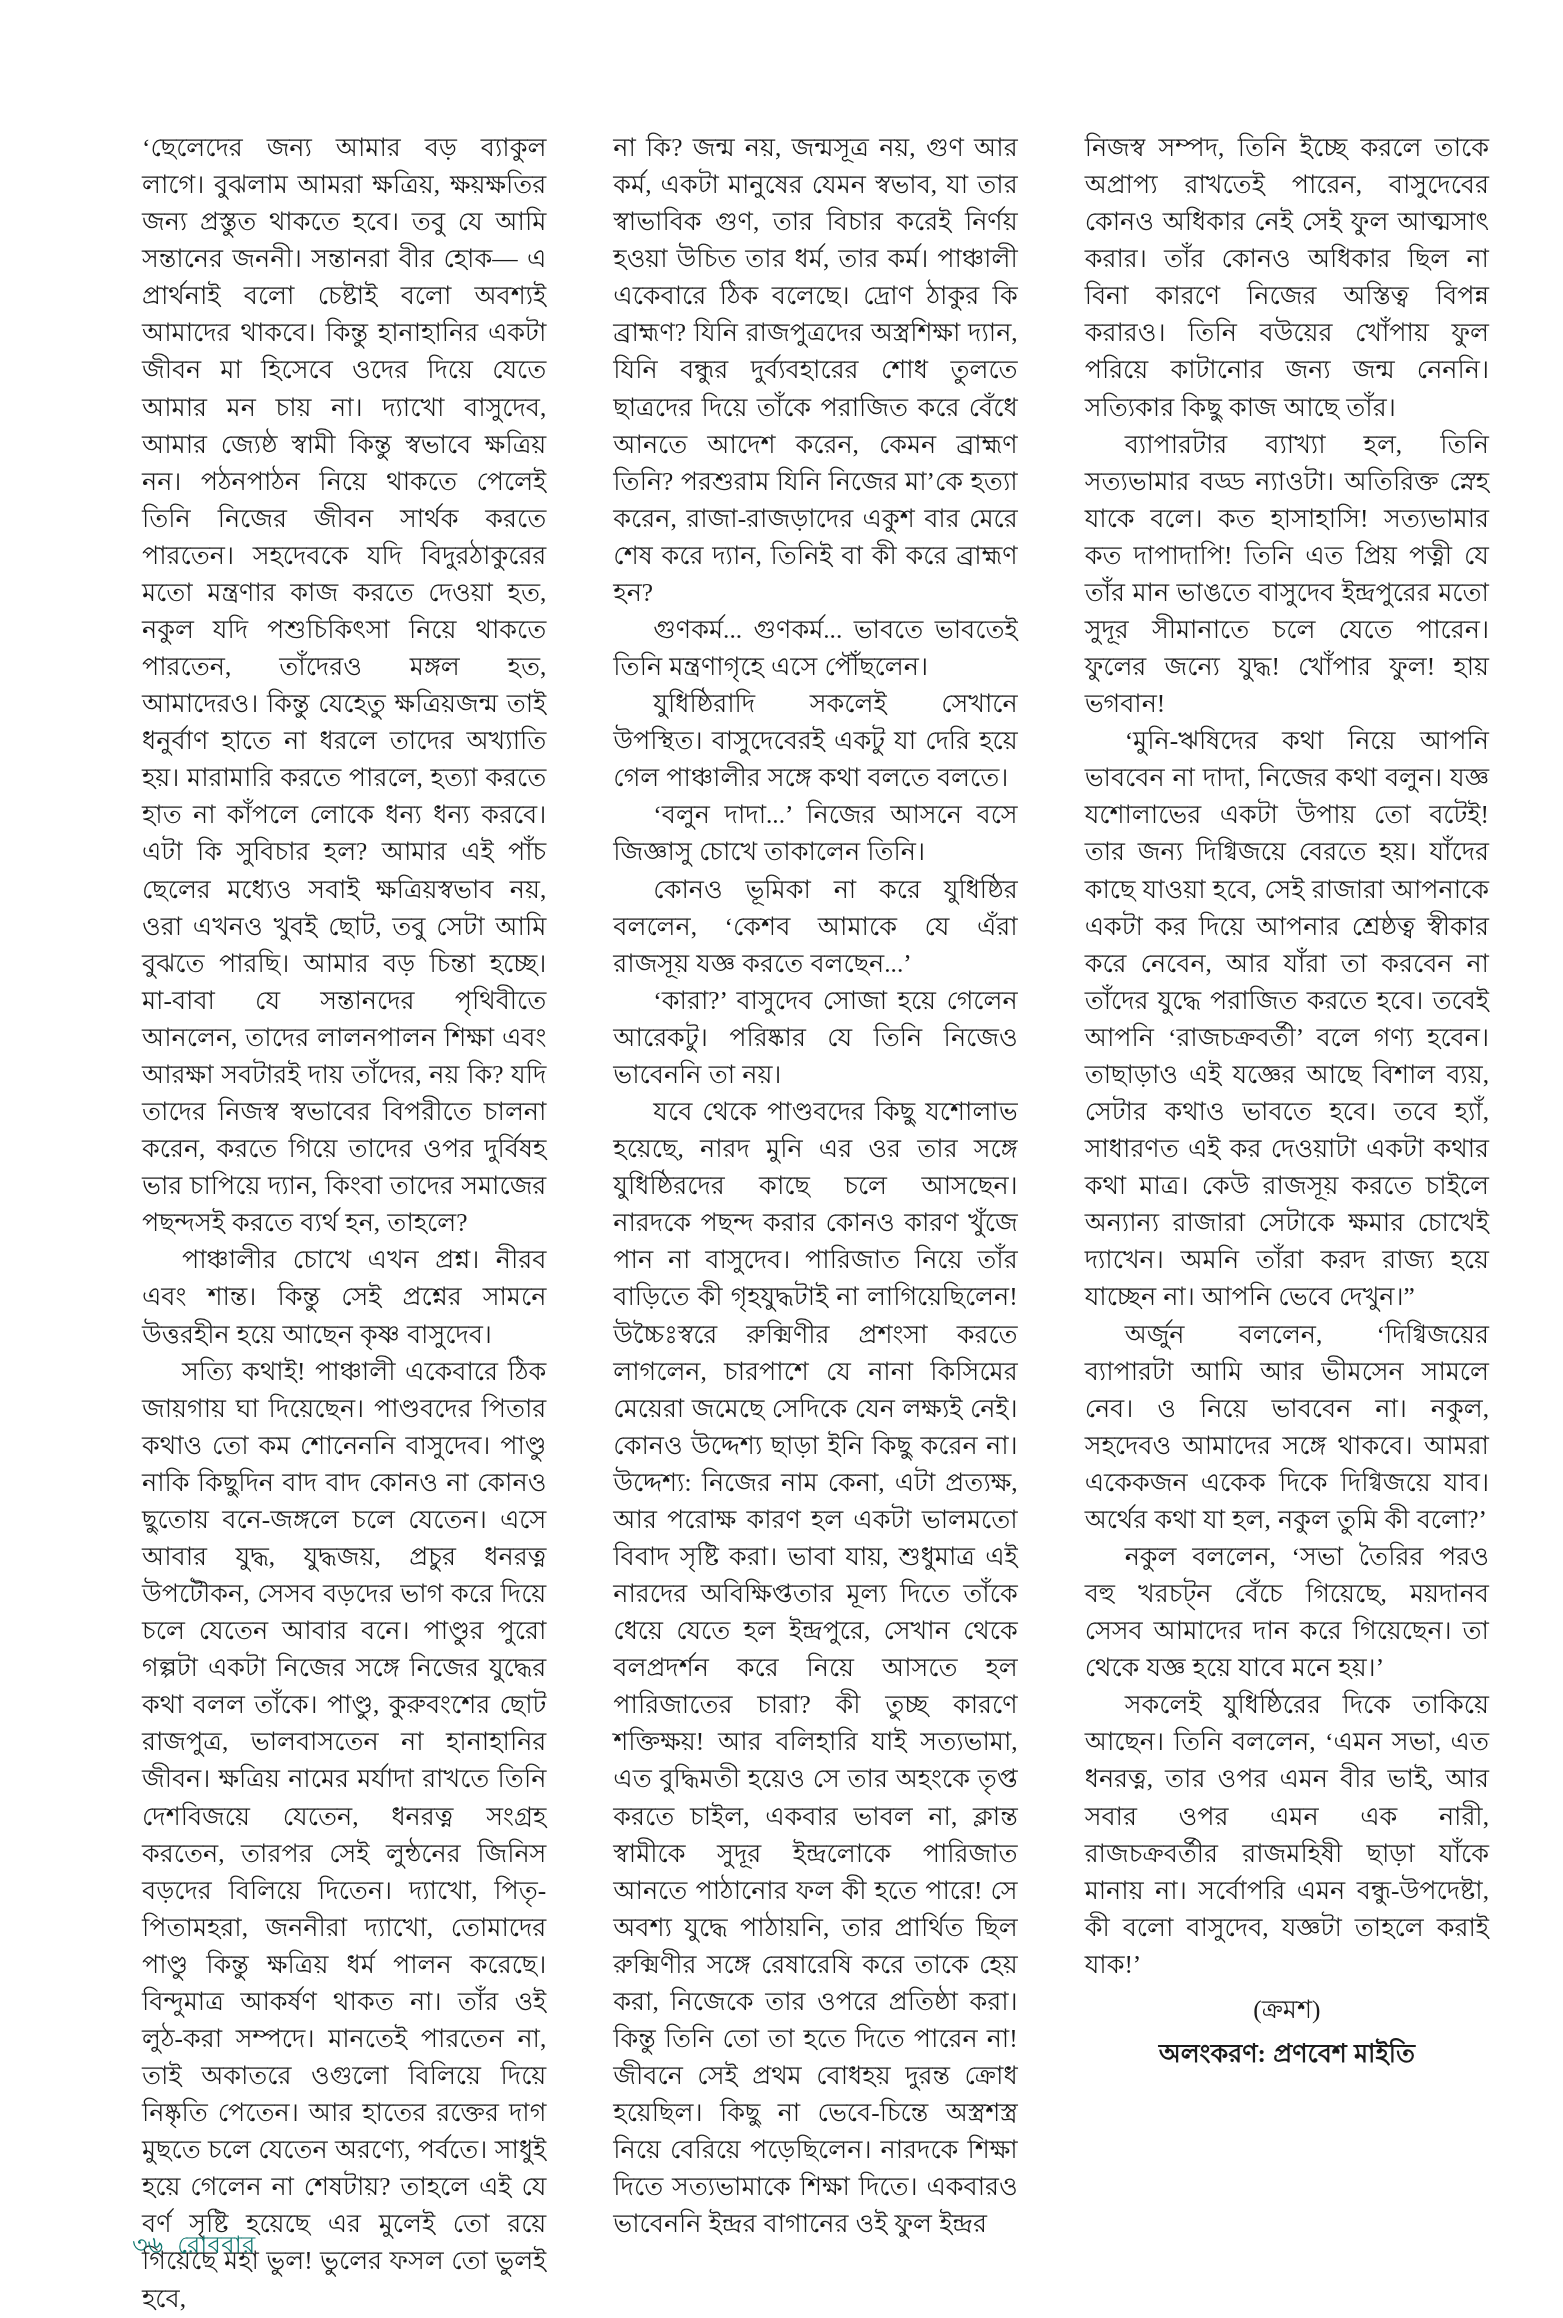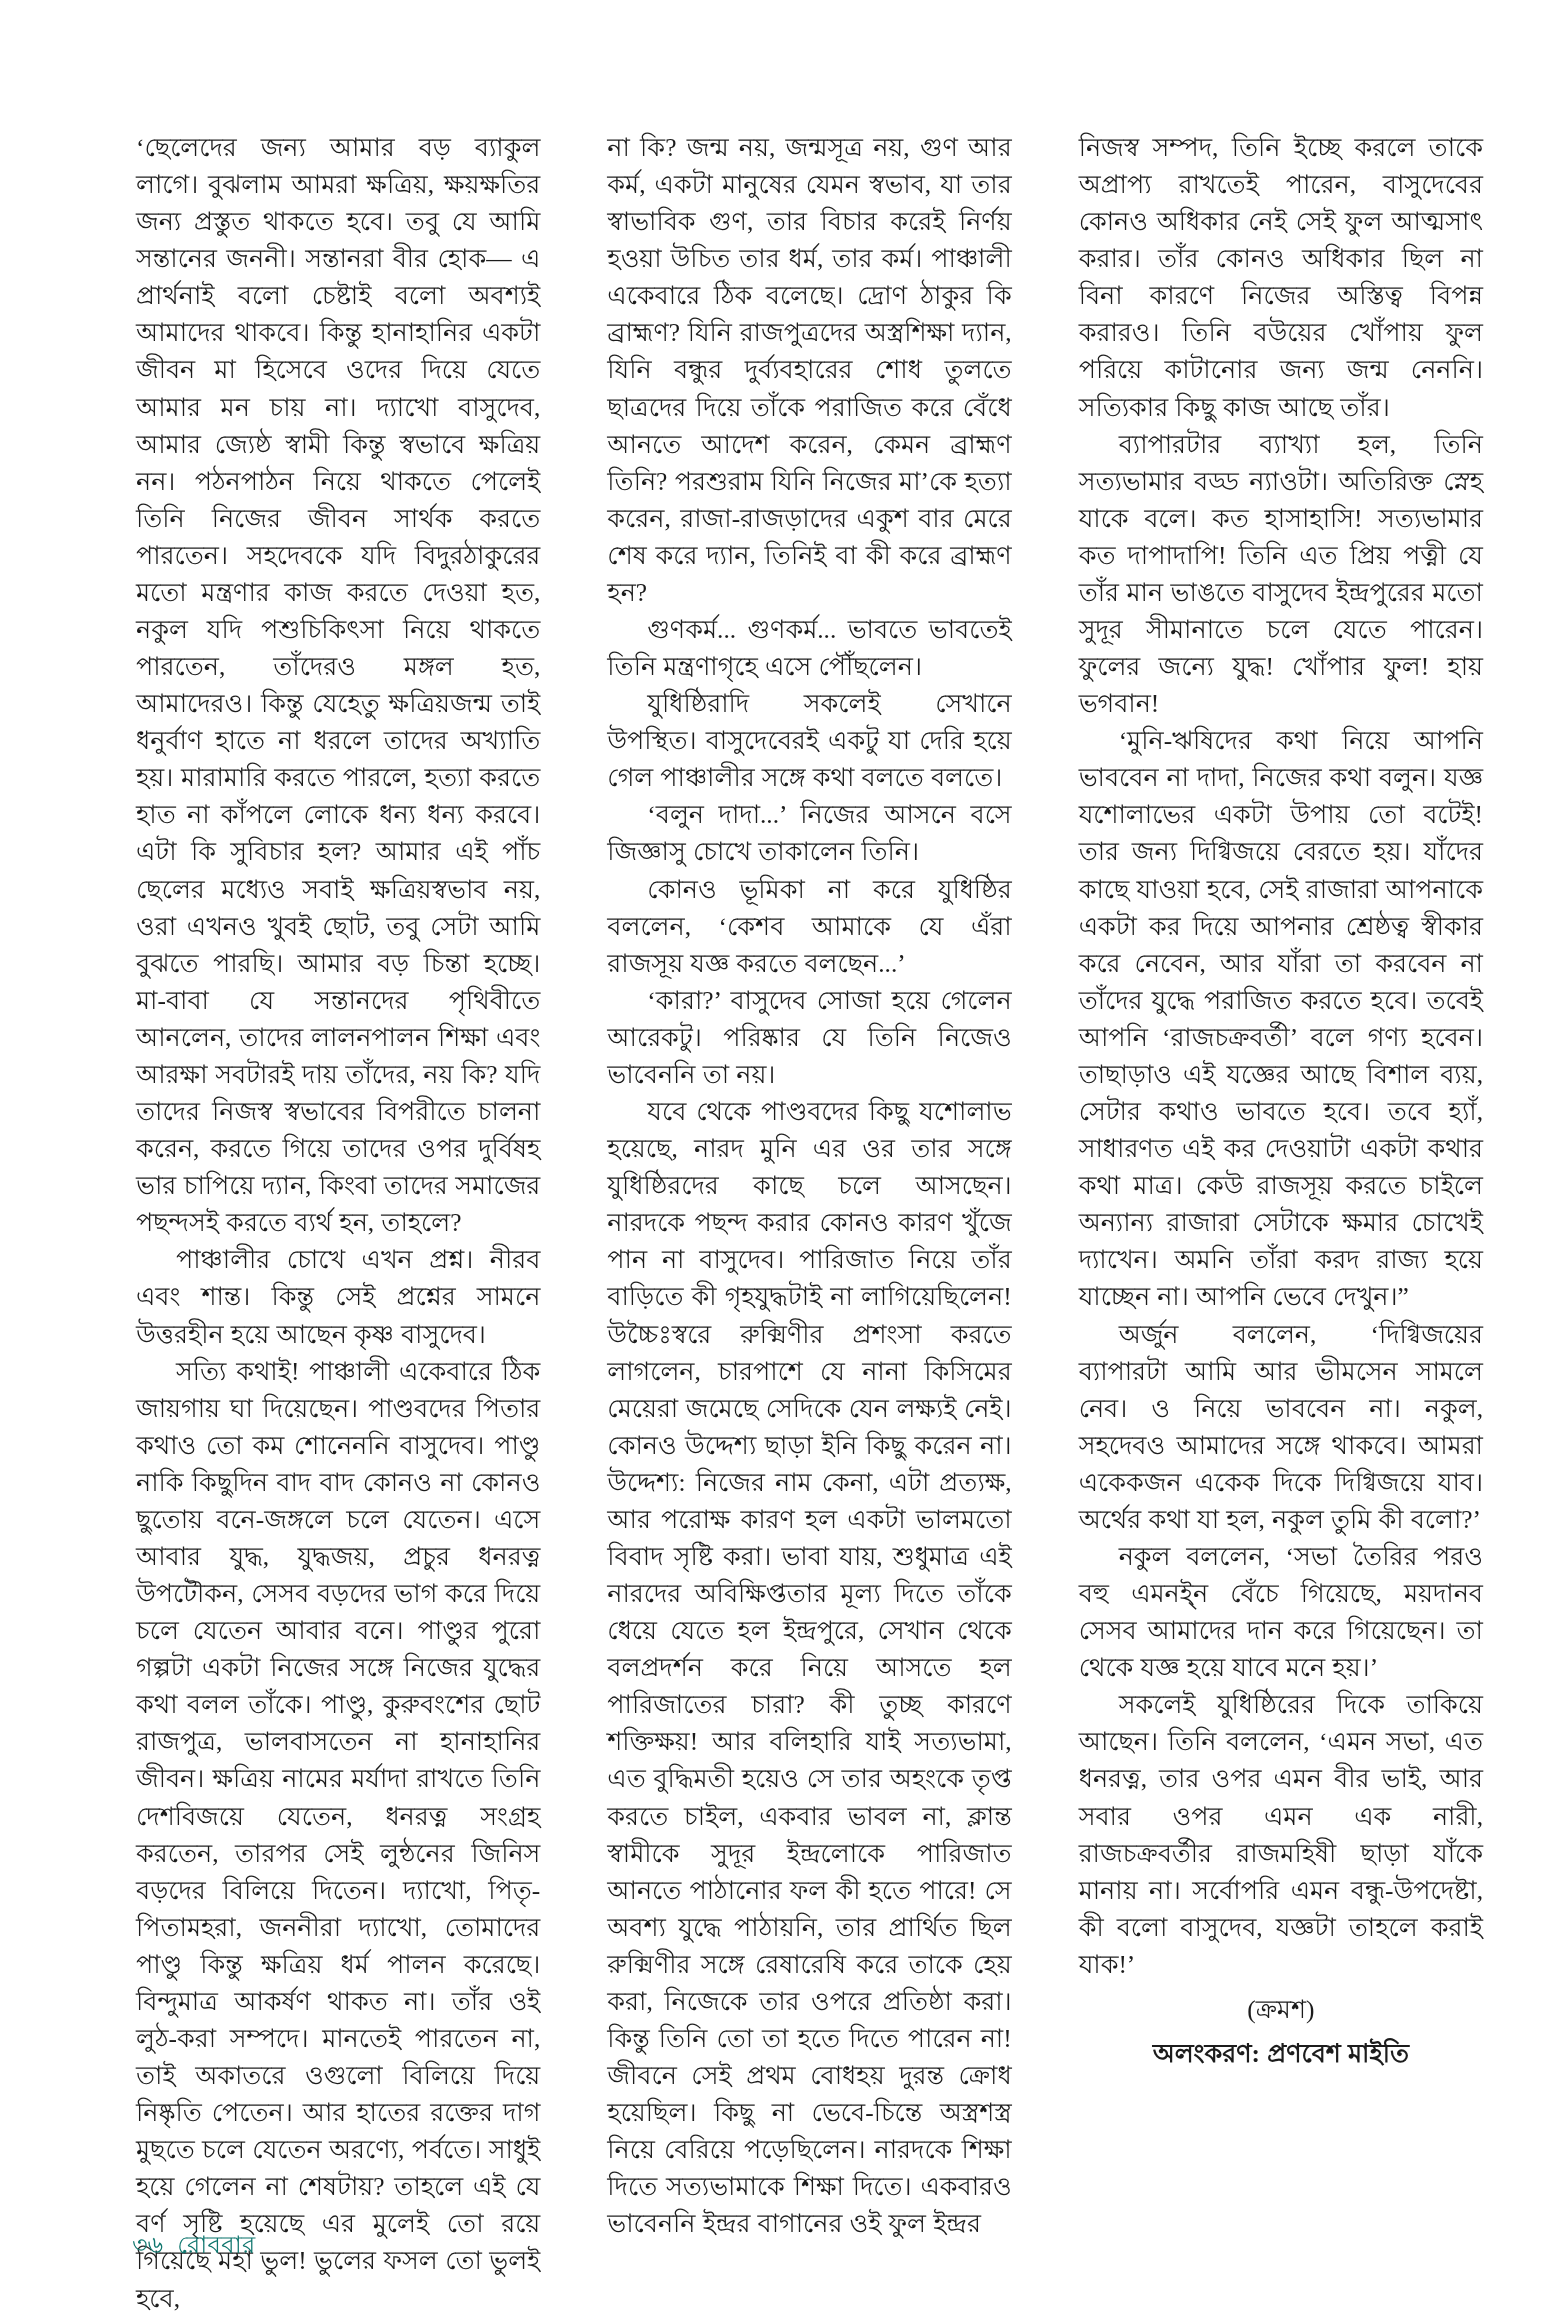--- a/index.html
+++ b/index.html
@@ -12,21 +12,21 @@
     position: relative;
     width: 1563px;
     height: 2319px;
     background: #ffffff;
     font-family: "Liberation Serif", "DejaVu Serif", serif;
     color: #1c1c1c;
     overflow: hidden;
   }
   .content {
     position: absolute;
-    left: 136px;
+    left: 142px;
     top: 129px;
     width: 1347px;
     display: flex;
     gap: 67px;
   }
   .col {
     width: 416px;
     font-size: 25.4px;
     line-height: 1.46;
     text-align: justify;
@@ -76,21 +76,21 @@
         <p>‘বলুন দাদা...’ নিজের আসনে বসে জিজ্ঞাসু চোখে তাকালেন তিনি।</p>
         <p>কোনও ভূমিকা না করে যুধিষ্ঠির বললেন, ‘কেশব আমাকে যে এঁরা রাজসূয় যজ্ঞ করতে বলছেন...’</p>
         <p>‘কারা?’ বাসুদেব সোজা হয়ে গেলেন আরেকটু। পরিষ্কার যে তিনি নিজেও ভাবেননি তা নয়।</p>
         <p>যবে থেকে পাণ্ডবদের কিছু যশোলাভ হয়েছে, নারদ মুনি এর ওর তার সঙ্গে যুধিষ্ঠিরদের কাছে চলে আসছেন। নারদকে পছন্দ করার কোনও কারণ খুঁজে পান না বাসুদেব। পারিজাত নিয়ে তাঁর বাড়িতে কী গৃহযুদ্ধটাই না লাগিয়েছিলেন! উচ্চৈঃস্বরে রুক্মিণীর প্রশংসা করতে লাগলেন, চারপাশে যে নানা কিসিমের মেয়েরা জমেছে সেদিকে যেন লক্ষ্যই নেই। কোনও উদ্দেশ্য ছাড়া ইনি কিছু করেন না। উদ্দেশ্য: নিজের নাম কেনা, এটা প্রত্যক্ষ, আর পরোক্ষ কারণ হল একটা ভালমতো বিবাদ সৃষ্টি করা। ভাবা যায়, শুধুমাত্র এই নারদের অবিক্ষিপ্ততার মূল্য দিতে তাঁকে ধেয়ে যেতে হল ইন্দ্রপুরে, সেখান থেকে বলপ্রদর্শন করে নিয়ে আসতে হল পারিজাতের চারা? কী তুচ্ছ কারণে শক্তিক্ষয়! আর বলিহারি যাই সত্যভামা, এত বুদ্ধিমতী হয়েও সে তার অহংকে তৃপ্ত করতে চাইল, একবার ভাবল না, ক্লান্ত স্বামীকে সুদূর ইন্দ্রলোকে পারিজাত আনতে পাঠানোর ফল কী হতে পারে! সে অবশ্য যুদ্ধে পাঠায়নি, তার প্রার্থিত ছিল রুক্মিণীর সঙ্গে রেষারেষি করে তাকে হেয় করা, নিজেকে তার ওপরে প্রতিষ্ঠা করা। কিন্তু তিনি তো তা হতে দিতে পারেন না! জীবনে সেই প্রথম বোধহয় দুরন্ত ক্রোধ হয়েছিল। কিছু না ভেবে-চিন্তে অস্ত্রশস্ত্র নিয়ে বেরিয়ে পড়েছিলেন। নারদকে শিক্ষা দিতে সত্যভামাকে শিক্ষা দিতে। একবারও ভাবেননি ইন্দ্রর বাগানের ওই ফুল ইন্দ্রর</p>
       </div>
     <div class="col">
         <p class="no-indent">নিজস্ব সম্পদ, তিনি ইচ্ছে করলে তাকে অপ্রাপ্য রাখতেই পারেন, বাসুদেবের কোনও অধিকার নেই সেই ফুল আত্মসাৎ করার। তাঁর কোনও অধিকার ছিল না বিনা কারণে নিজের অস্তিত্ব বিপন্ন করারও। তিনি বউয়ের খোঁপায় ফুল পরিয়ে কাটানোর জন্য জন্ম নেননি। সত্যিকার কিছু কাজ আছে তাঁর।</p>
         <p>ব্যাপারটার ব্যাখ্যা হল, তিনি সত্যভামার বড্ড ন্যাওটা। অতিরিক্ত স্নেহ যাকে বলে। কত হাসাহাসি! সত্যভামার কত দাপাদাপি! তিনি এত প্রিয় পত্নী যে তাঁর মান ভাঙতে বাসুদেব ইন্দ্রপুরের মতো সুদূর সীমানাতে চলে যেতে পারেন। ফুলের জন্যে যুদ্ধ! খোঁপার ফুল! হায় ভগবান!</p>
         <p>‘মুনি-ঋষিদের কথা নিয়ে আপনি ভাববেন না দাদা, নিজের কথা বলুন। যজ্ঞ যশোলাভের একটা উপায় তো বটেই! তার জন্য দিগ্বিজয়ে বেরতে হয়। যাঁদের কাছে যাওয়া হবে, সেই রাজারা আপনাকে একটা কর দিয়ে আপনার শ্রেষ্ঠত্ব স্বীকার করে নেবেন, আর যাঁরা তা করবেন না তাঁদের যুদ্ধে পরাজিত করতে হবে। তবেই আপনি ‘রাজচক্রবর্তী’ বলে গণ্য হবেন। তাছাড়াও এই যজ্ঞের আছে বিশাল ব্যয়, সেটার কথাও ভাবতে হবে। তবে হ্যাঁ, সাধারণত এই কর দেওয়াটা একটা কথার কথা মাত্র। কেউ রাজসূয় করতে চাইলে অন্যান্য রাজারা সেটাকে ক্ষমার চোখেই দ্যাখেন। অমনি তাঁরা করদ রাজ্য হয়ে যাচ্ছেন না। আপনি ভেবে দেখুন।”</p>
         <p>অর্জুন বললেন, ‘দিগ্বিজয়ের ব্যাপারটা আমি আর ভীমসেন সামলে নেব। ও নিয়ে ভাববেন না। নকুল, সহদেবও আমাদের সঙ্গে থাকবে। আমরা একেকজন একেক দিকে দিগ্বিজয়ে যাব। অর্থের কথা যা হল, নকুল তুমি কী বলো?’</p>
-        <p>নকুল বললেন, ‘সভা তৈরির পরও বহু এমনই্ন বেঁচে গিয়েছে, ময়দানব সেসব আমাদের দান করে গিয়েছেন। তা থেকে যজ্ঞ হয়ে যাবে মনে হয়।’</p>
+        <p>নকুল বললেন, ‘সভা তৈরির পরও বহু খরচট্ন বেঁচে গিয়েছে, ময়দানব সেসব আমাদের দান করে গিয়েছেন। তা থেকে যজ্ঞ হয়ে যাবে মনে হয়।’</p>
         <p>সকলেই যুধিষ্ঠিরের দিকে তাকিয়ে আছেন। তিনি বললেন, ‘এমন সভা, এত ধনরত্ন, তার ওপর এমন বীর ভাই, আর সবার ওপর এমন এক নারী, রাজচক্রবর্তীর রাজমহিষী ছাড়া যাঁকে মানায় না। সর্বোপরি এমন বন্ধু-উপদেষ্টা, কী বলো বাসুদেব, যজ্ঞটা তাহলে করাই যাক!’</p>
         <p class="align-right">(ক্রমশ)</p>
         <p class="align-right bold">অলংকরণ: প্রণবেশ মাইতি</p>
       </div>
   </div>
 
   <div class="footer">
     <span>৩৬</span>
     <span class="mag">রোববার</span>
   </div>

